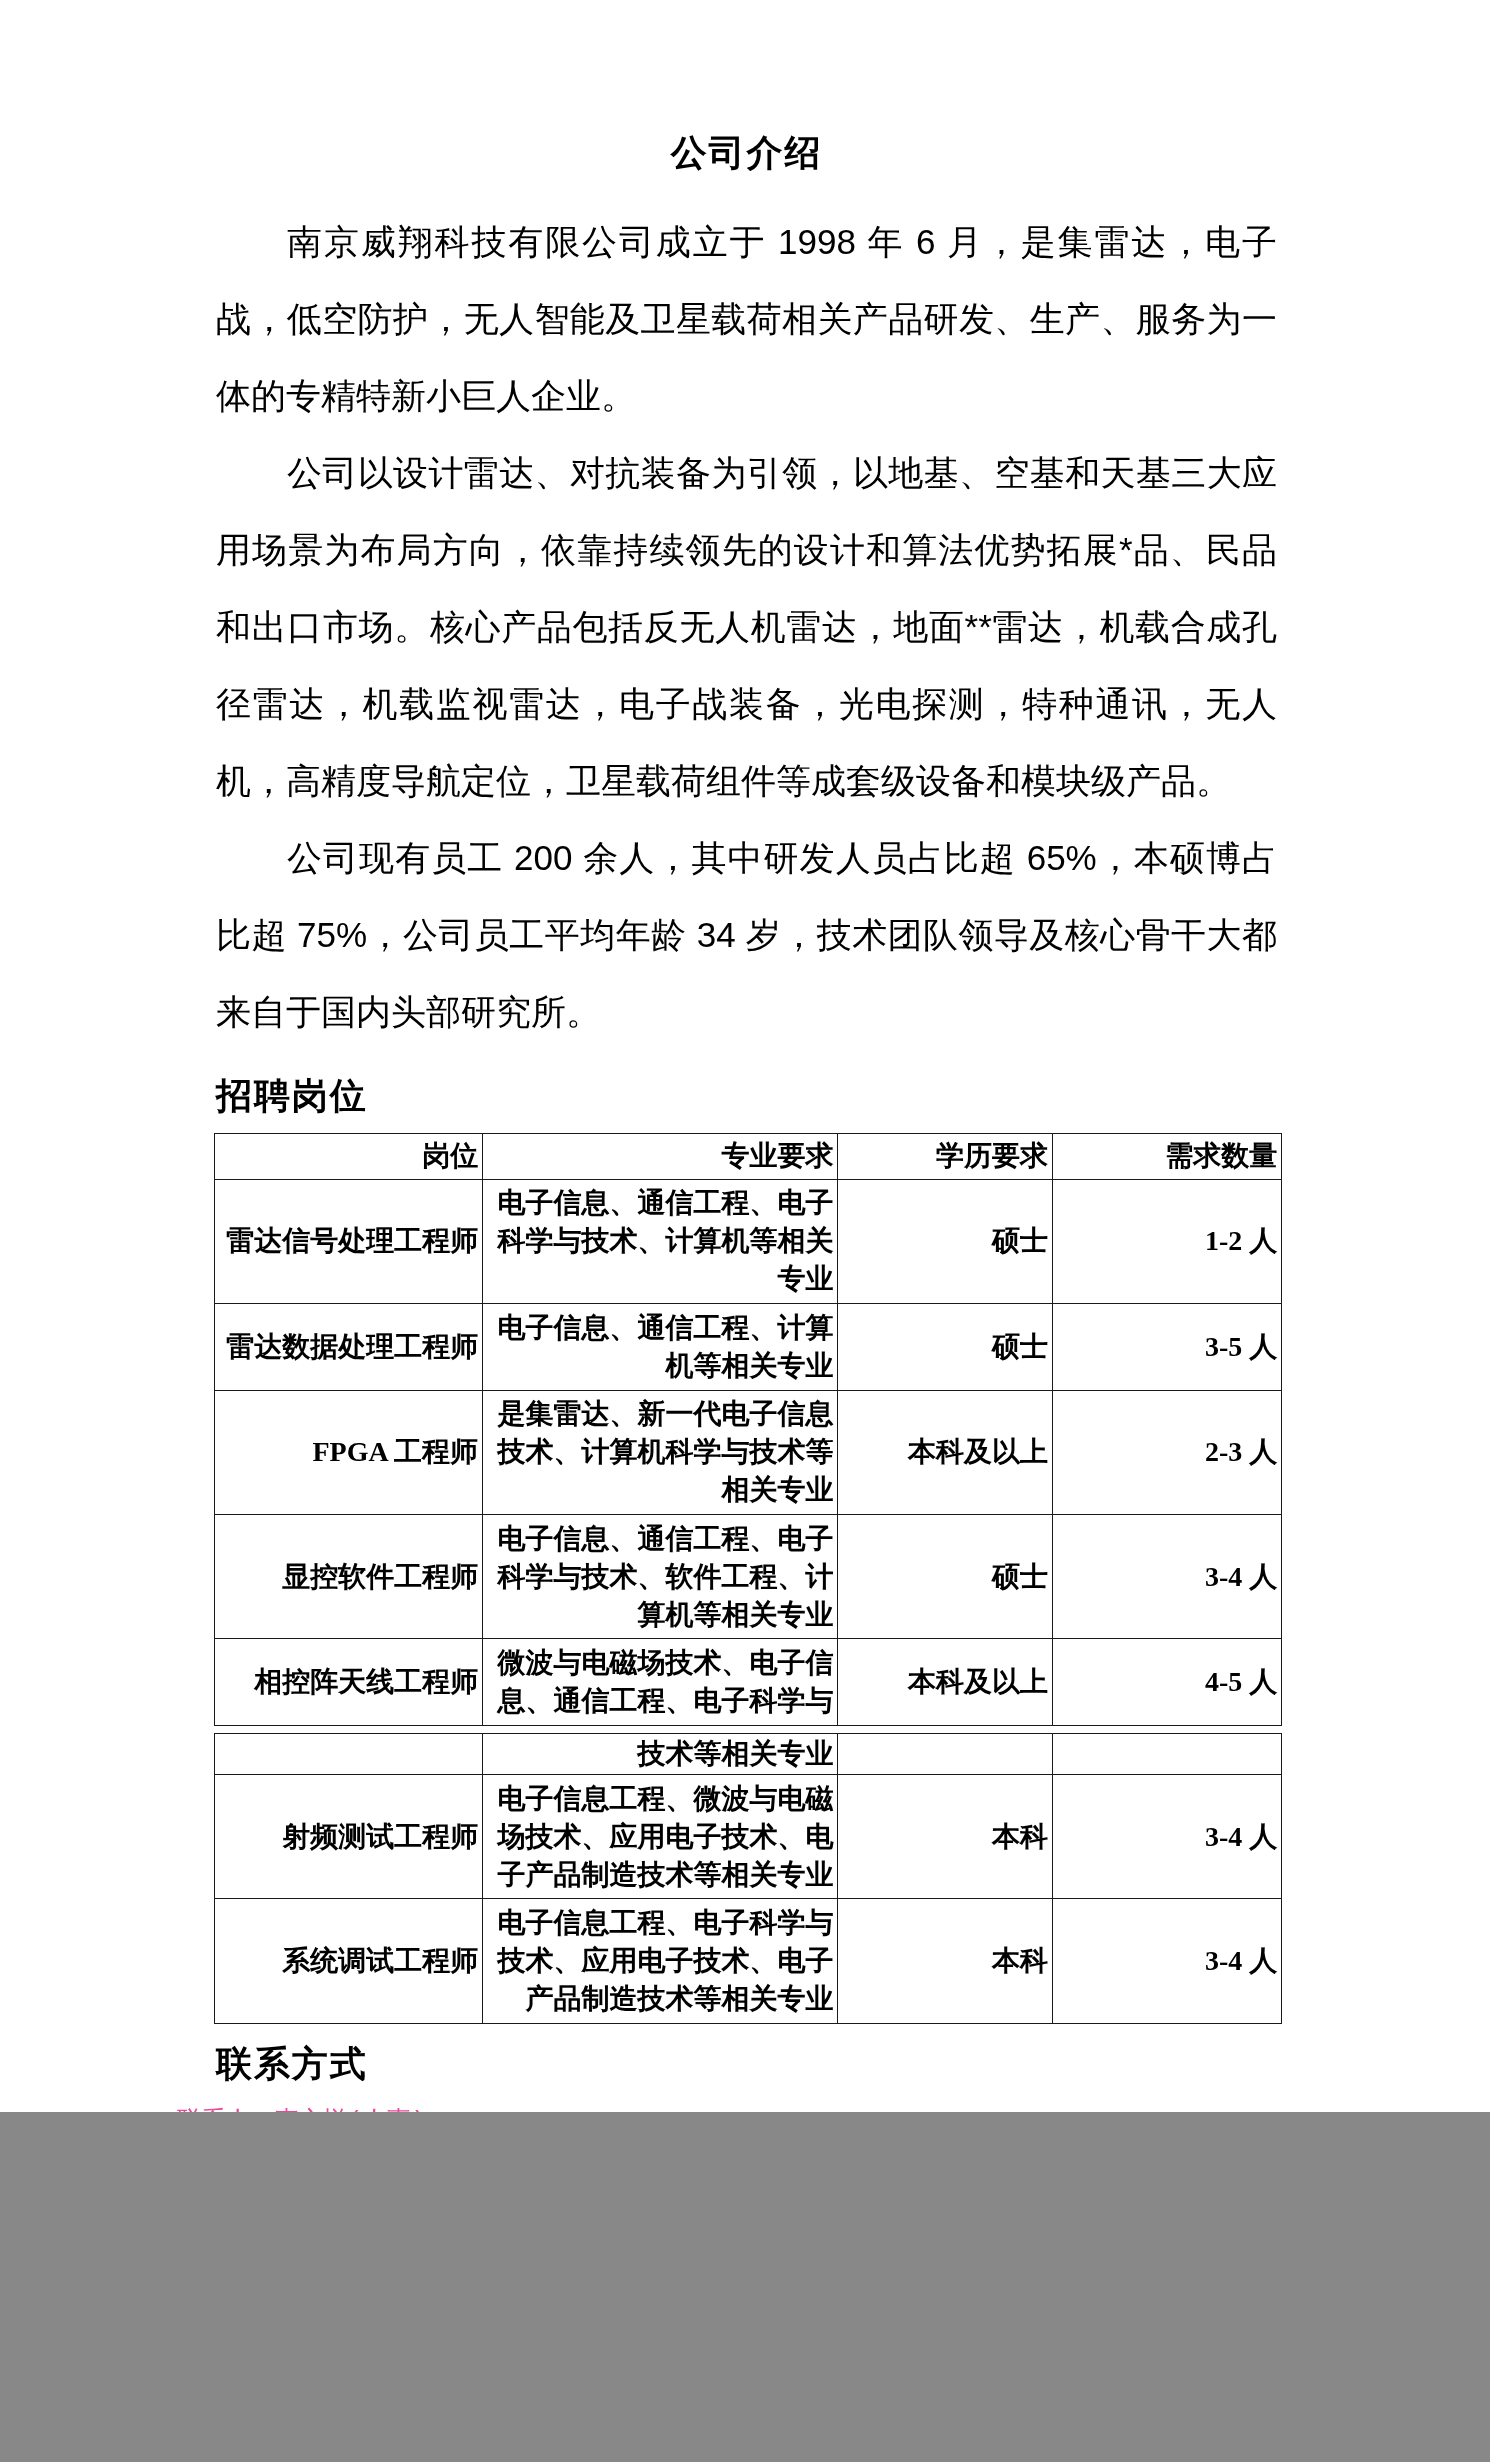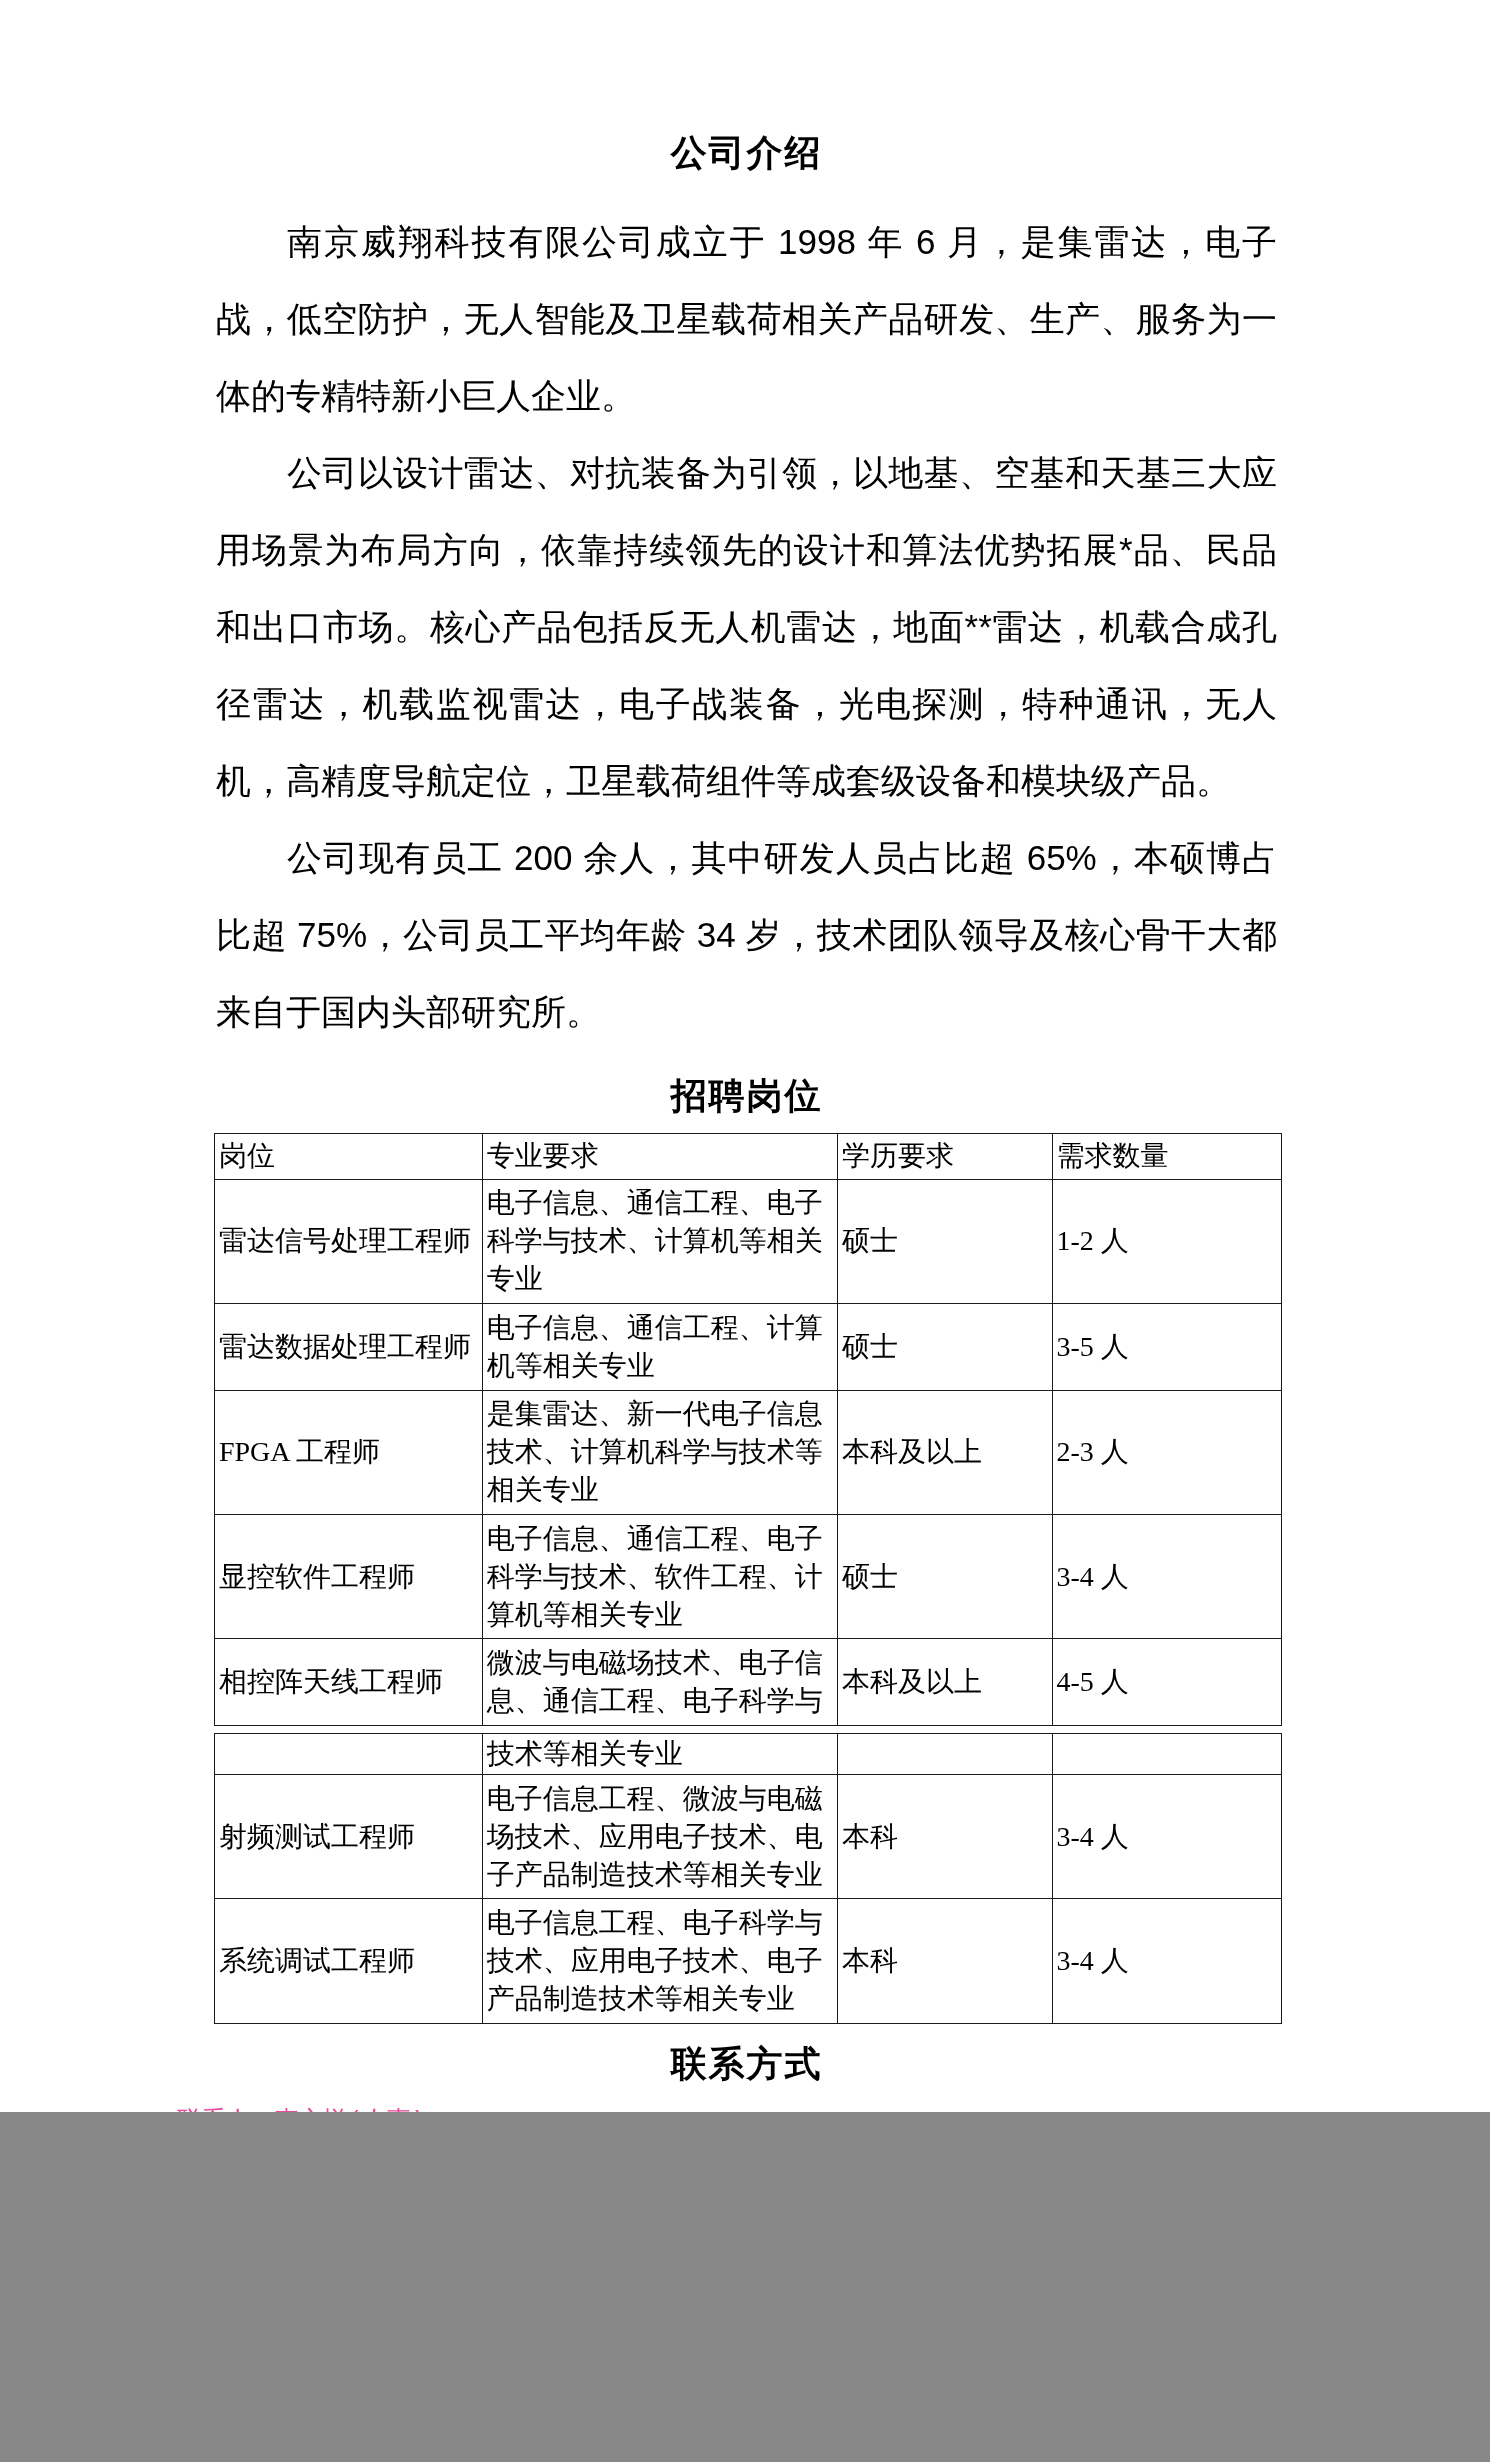--- a/index.html
+++ b/index.html
@@ -33,39 +33,39 @@
     margin: 0;
     text-align: justify;
     text-align-last: left;
     text-indent: 71px;
   }
   .body-para:first-of-type { margin-top: 8.5px; }
   .section-title {
     font-size: 36px;
     line-height: 45px;
     font-weight: bold;
-    text-align: center;
+    text-align: left;
     margin: 23.5px 0 0 0;
     letter-spacing: 1.9px;
   }
   table.jobs {
     width: 1068px;
     margin-left: -1.9px;
     border-collapse: collapse;
     table-layout: fixed;
     font-family: "Liberation Serif", serif;
     font-size: 28px;
   }
   table.jobs.part1 { margin-top: 15px; }
   table.jobs.part2 { margin-top: 7.5px; }
   table.jobs td, table.jobs th {
     border: 1.9px solid #1a1a1a;
-    text-align: left;
+    text-align: right;
     vertical-align: middle;
-    font-weight: normal;
+    font-weight: bold;
     padding: 4.7px 3.8px;
     line-height: 38px;
   }
   table.jobs th { height: 41px; padding: 1.9px 3.8px; }
   td.cell-position { white-space: nowrap; }
   td.cell-major { padding: 4.7px 9.4px; }
   tr.continuation td { padding: 1.9px 3.8px; line-height: 36px; }
   .contact-title { margin-top: 17px; }
   .contact-block {
     margin-left: -39px;

